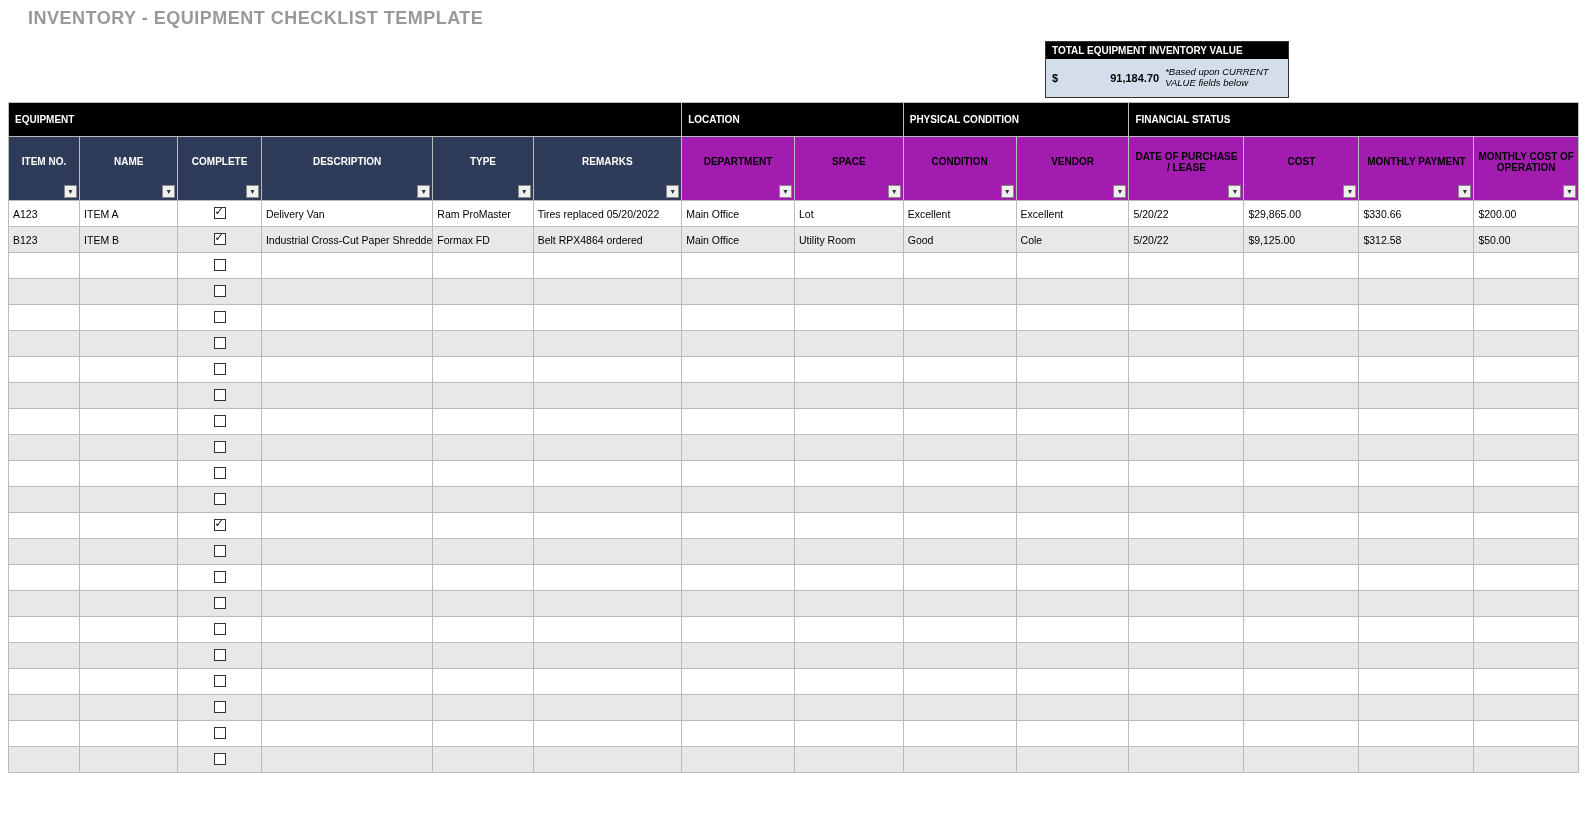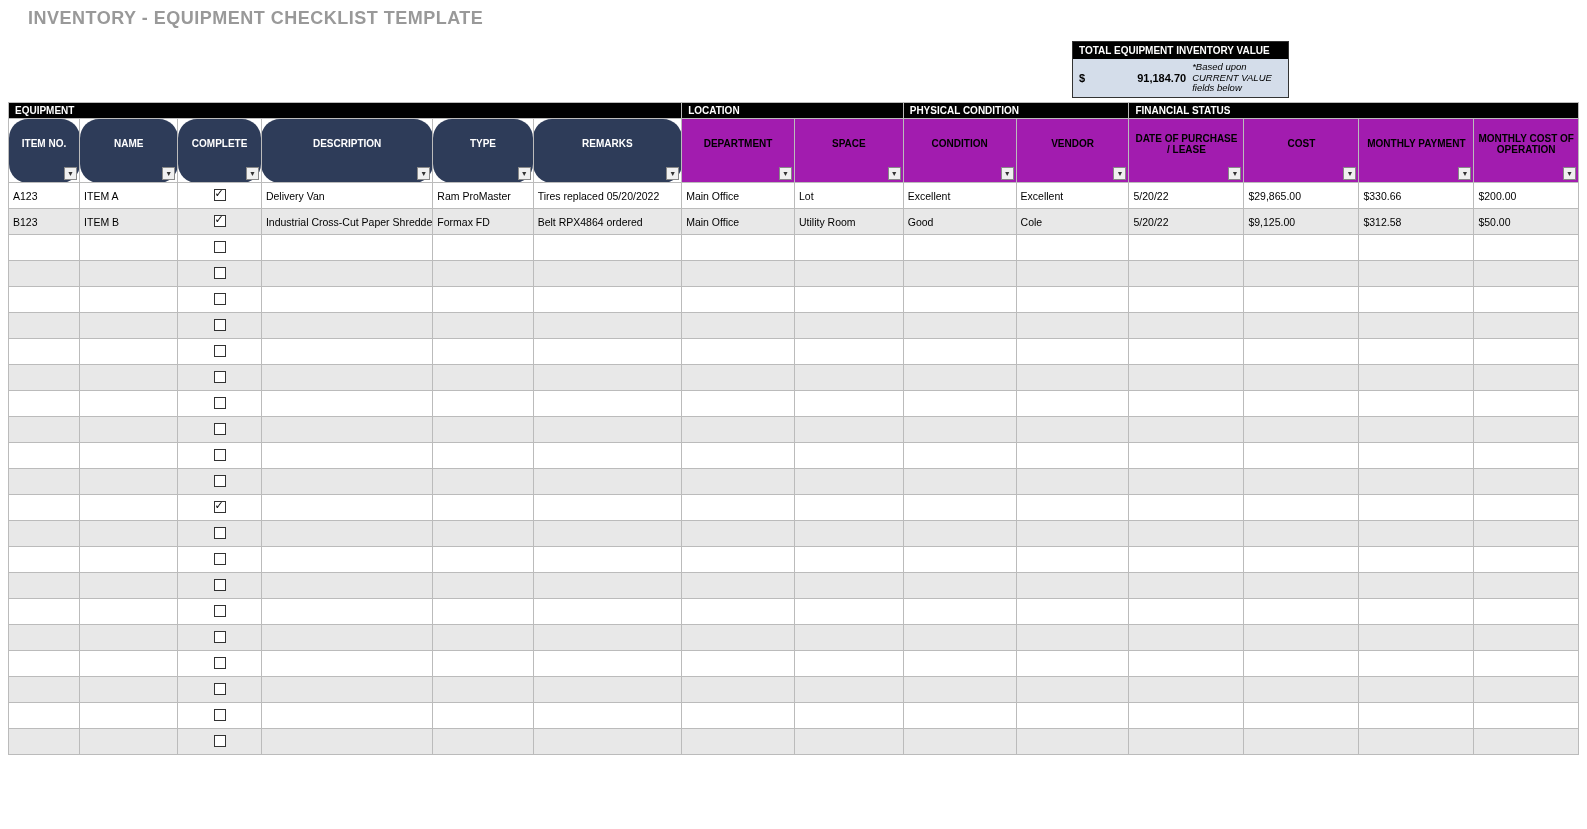--- a/index.html
+++ b/index.html
@@ -1,28 +1,28 @@
 <!DOCTYPE html>
 <html><head>
 <meta charset="utf-8">
 <style>
 * { box-sizing: border-box; margin: 0; padding: 0; }
 body { font-family: Arial, sans-serif; font-size: 11px; background: #fff; padding: 8px; width: 1587px; }
 .title { font-size: 18px; font-weight: bold; color: #999; letter-spacing: 0.5px; margin-bottom: 12px; margin-left: 20px; }
 .summary-wrap { display: flex; justify-content: flex-end; margin-bottom: 4px; padding-right: 290px; }
-.summary-box { border: 1px solid #333; width: 217px; }
+.summary-box { border: 1px solid #333; width: 244px; }
 .summary-header { background: #000; color: #fff; font-weight: bold; font-size: 10px; padding: 3px 6px; text-align: left; }
 .summary-body { background: #d4ddea; display: flex; align-items: center; padding: 2px 4px; height: 38px; }
 .summary-currency { font-weight: bold; font-size: 11px; padding-left: 2px; }
 .summary-value { font-weight: bold; font-size: 11px; flex: 0 0 95px; text-align: right; padding-right: 6px; margin-left: 12px; }
 .summary-note { font-style: italic; font-size: 9.5px; text-align: left; flex: 1; line-height: 1.15; }
 table { border-collapse: collapse; width: 100%; table-layout: fixed; }
 th, td { border: 1px solid #bbb; vertical-align: middle; }
-.group-row th { background: #000; color: #fff; font-weight: bold; font-size: 10px; text-align: left; padding: 2px 6px; height: 16px; }
-.hdr-dark { background: #2e3c59; color: #fff; border-radius: 19px; }
+.group-row th { background: #000; color: #fff; font-weight: bold; font-size: 10px; text-align: left; padding: 11px 6px; height: 16px; }
+.hdr-dark { background: #2e3c59; color: #fff; }
 .hdr-light { background: #a21caf; color: #000; }
 .col-header { position: relative; font-weight: bold; font-size: 10px; text-align: center; height: 64px; padding: 4px 4px 18px 4px; }
 .filter-btn { position: absolute; bottom: 2px; right: 2px; width: 13px; height: 13px; background: #f0f0f0; border: 1px solid #888; display: flex; align-items: center; justify-content: center; font-size: 7px; color: #333; cursor: pointer; }
 .data-row td { height: 26px; padding: 0 4px; font-size: 10.5px; background: #fff; overflow: hidden; white-space: nowrap; }
 .data-row.alt td { background: #e8e8e8; }
 .checkbox-cell { text-align: center; }
 .cb { display: inline-block; width: 12px; height: 12px; border: 1.5px solid #333; background: #fff; position: relative; cursor: pointer; }
 .cb.checked::after { content: "✓"; position: absolute; top: -3px; left: 0px; font-size: 11px; color: #000; }
 .c-itemno{width:68px}.c-name{width:94px}.c-complete{width:80px}.c-desc{width:164px}.c-type{width:96px}.c-remarks{width:142px}.c-dept{width:108px}.c-space{width:104px}.c-cond{width:108px}.c-vendor{width:108px}.c-date{width:110px}.c-cost{width:110px}.c-mpay{width:110px}.c-mop{width:100px}
 </style>

